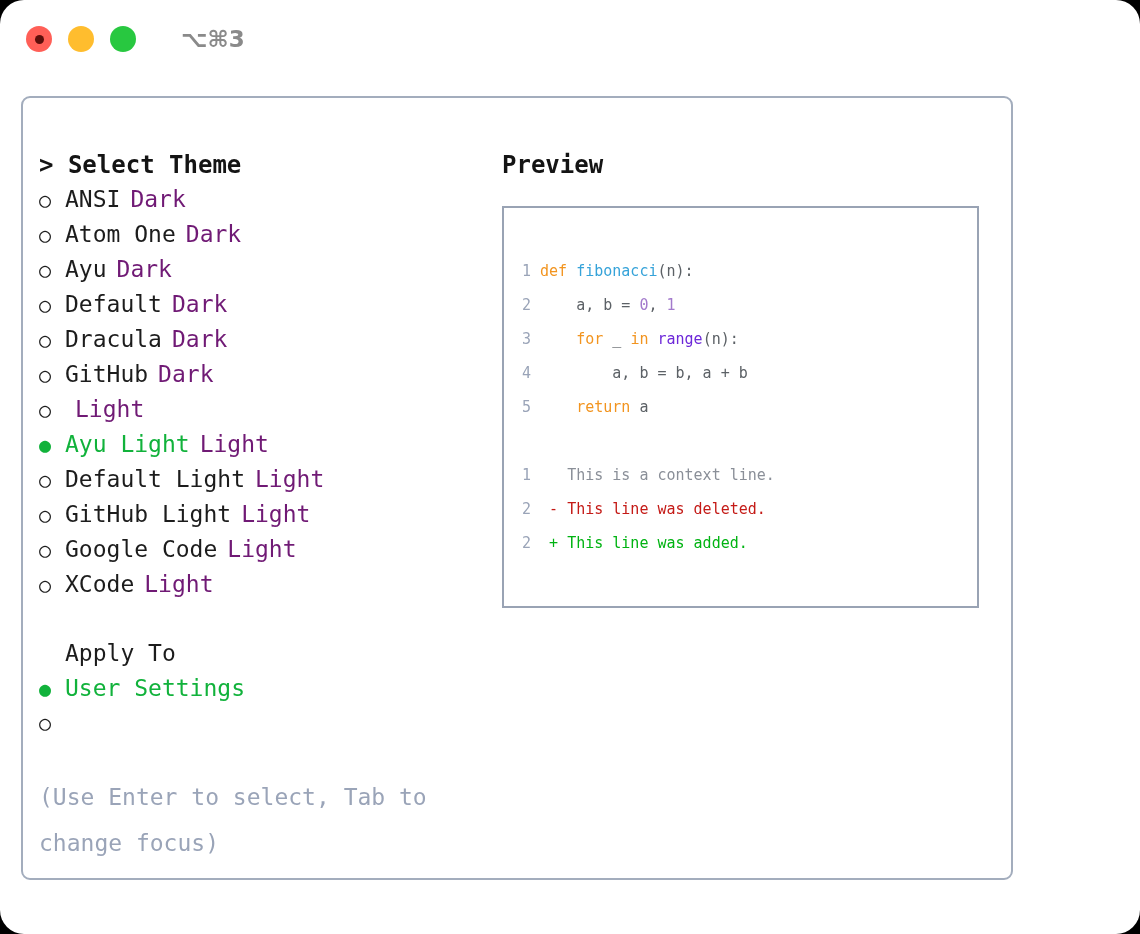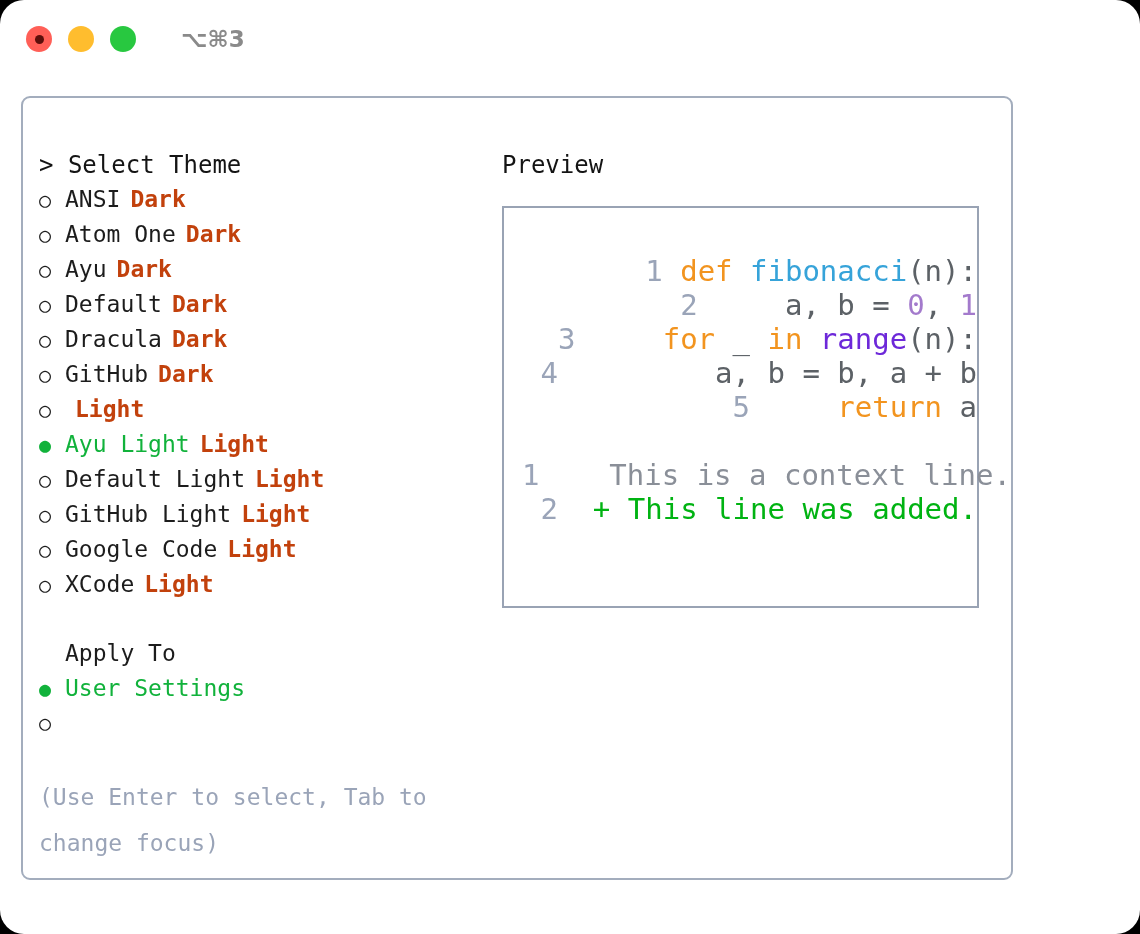--- a/index.html
+++ b/index.html
@@ -94,21 +94,21 @@
   }
   .right-col {
     position: absolute;
     left: 479px;
     top: 50px;
     width: 500px;
   }
 
   .heading {
     font-size: 24px;
-    font-weight: normal;
+    font-weight: bold;
     color: #141414;
     letter-spacing: 0px;
     white-space: pre;
     line-height: 34px;
   }
 
   
   .opt {
     display: flex;
     align-items: baseline;
@@ -121,23 +121,22 @@
     display: inline-block;
     width: 26px;
     flex: none;
     color: #1c1c1c;
     font-size: 20px;
   }
   .opt.selected .marker { color: #11b23b; }
   .opt.selected .label  { color: #11b23b; }
   .opt .label { color: #1c1c1c; }
   .opt .kind {
-    color: #c2410c;
+    color: #701a75;
     margin-left: 10px;
-    font-weight: bold;
   }
   .opt.header-row .marker { color: transparent; }
 
   .spacer-sm { height: 34px; }
 
   .hint {
     margin-top: 34px;
     font-size: 23px;
     line-height: 46px;
     color: #9aa4b8;
@@ -149,24 +148,23 @@
     margin-top: 24px;
     width: 477px;
     height: 402px;
     border: 2px solid #99a3b4;
     box-sizing: border-box;
     background: #ffffff;
     padding: 46px 0 0 18px;
   }
   .code-line,
   .diff-line {
-    font-size: 29px;
+    font-size: 15px;
     line-height: 34px;
     white-space: pre;
-    text-align: right;
   }
   .lineno {
     color: #9aa4b8;
   }
   .tok-kw   { color: #f2941f; }
   .tok-fn   { color: #36a3d9; }
   .tok-num  { color: #a37acc; }
   .tok-call { color: #6d28d9; }
   .tok-plain{ color: #5c6166; }
 
@@ -232,20 +230,21 @@
           <div id="code-sample">
               <div class="code-line"><span class="lineno">1</span> <span class="tok-kw">def </span><span class="tok-fn">fibonacci</span><span class="tok-plain">(n):</span></div>
               <div class="code-line"><span class="lineno">2</span> <span class="tok-plain">    a, b = </span><span class="tok-num">0</span><span class="tok-plain">, </span><span class="tok-num">1</span></div>
               <div class="code-line"><span class="lineno">3</span> <span class="tok-plain">    </span><span class="tok-kw">for</span><span class="tok-plain"> _ </span><span class="tok-kw">in</span><span class="tok-plain"> </span><span class="tok-call">range</span><span class="tok-plain">(n):</span></div>
               <div class="code-line"><span class="lineno">4</span> <span class="tok-plain">        a, b = b, a + b</span></div>
               <div class="code-line"><span class="lineno">5</span> <span class="tok-plain">    </span><span class="tok-kw">return</span><span class="tok-plain"> a</span></div>
             </div>
           <div class="gap-line"></div>
           <div id="diff-sample">
               <div class="diff-line"><span class="lineno">1</span>  <span class="diff-ctx"> </span> <span class="diff-ctx">This is a context line.</span></div>
+              <div class="diff-line"><span class="lineno">2</span>  <span class="diff-del">-</span> <span class="diff-del">This line was deleted.</span></div>
               <div class="diff-line"><span class="lineno">2</span>  <span class="diff-add">+</span> <span class="diff-add">This line was added.</span></div>
             </div>
         </div>
       </div>
 
     </div>
   </div>
 
 </div>
 

